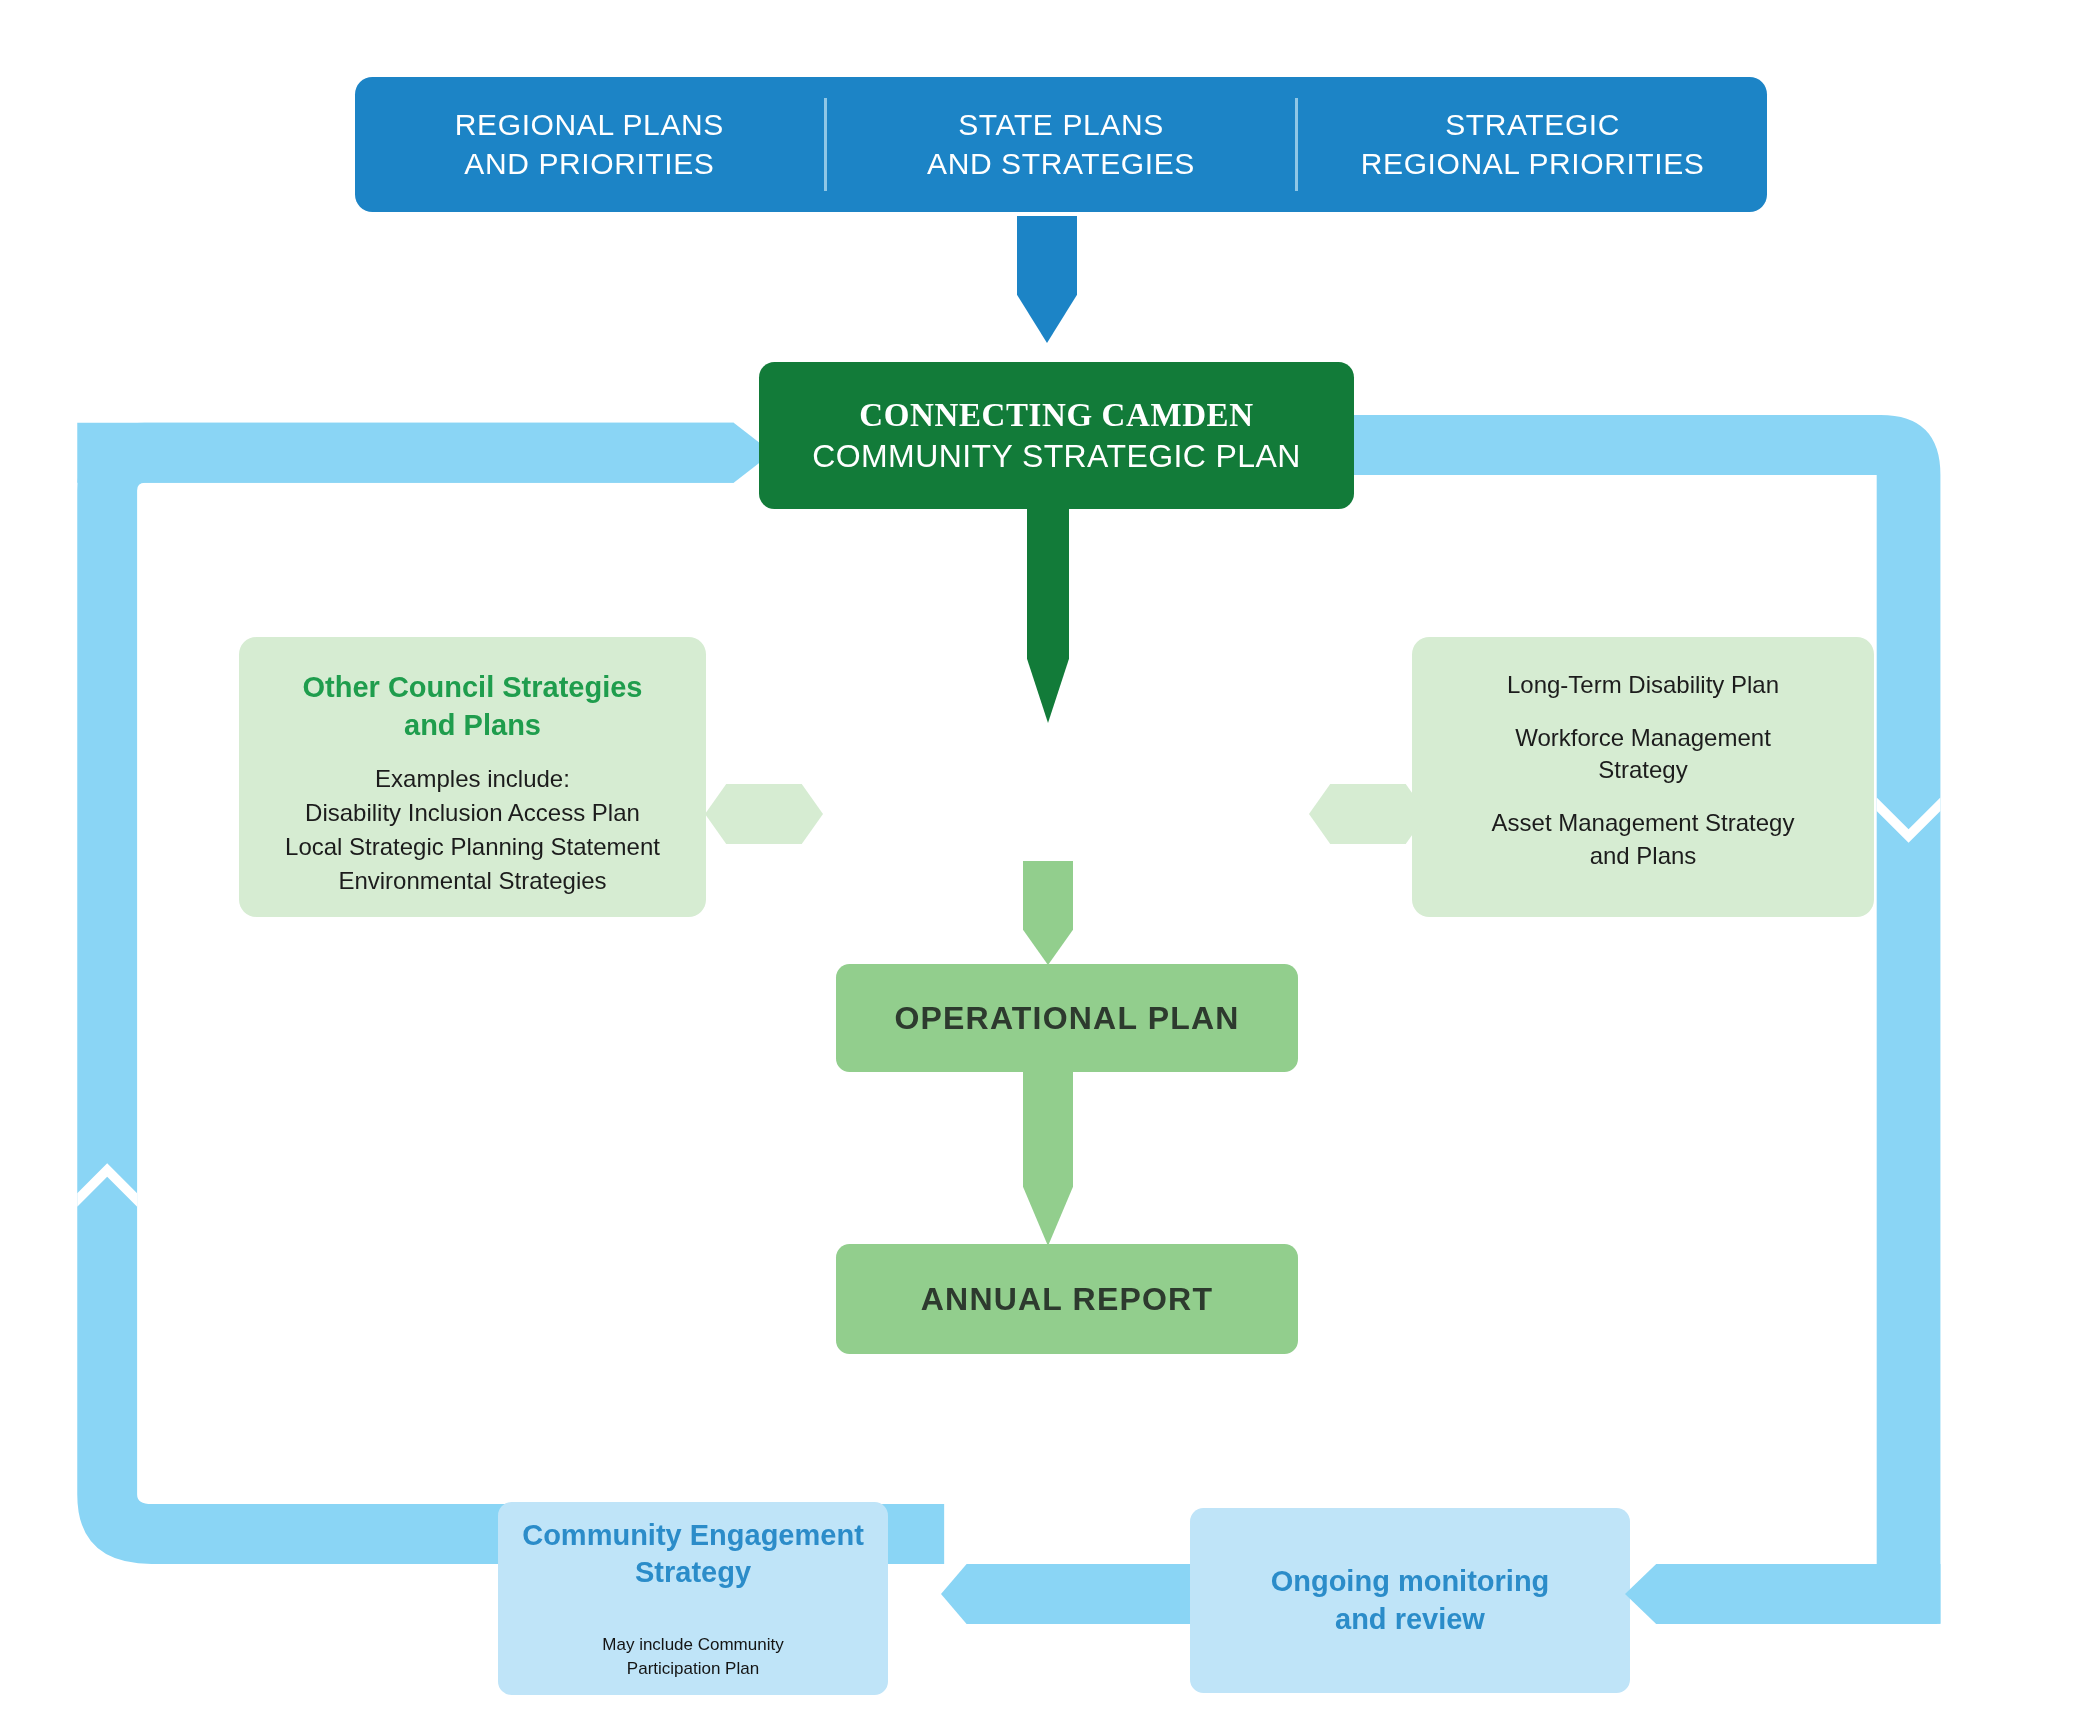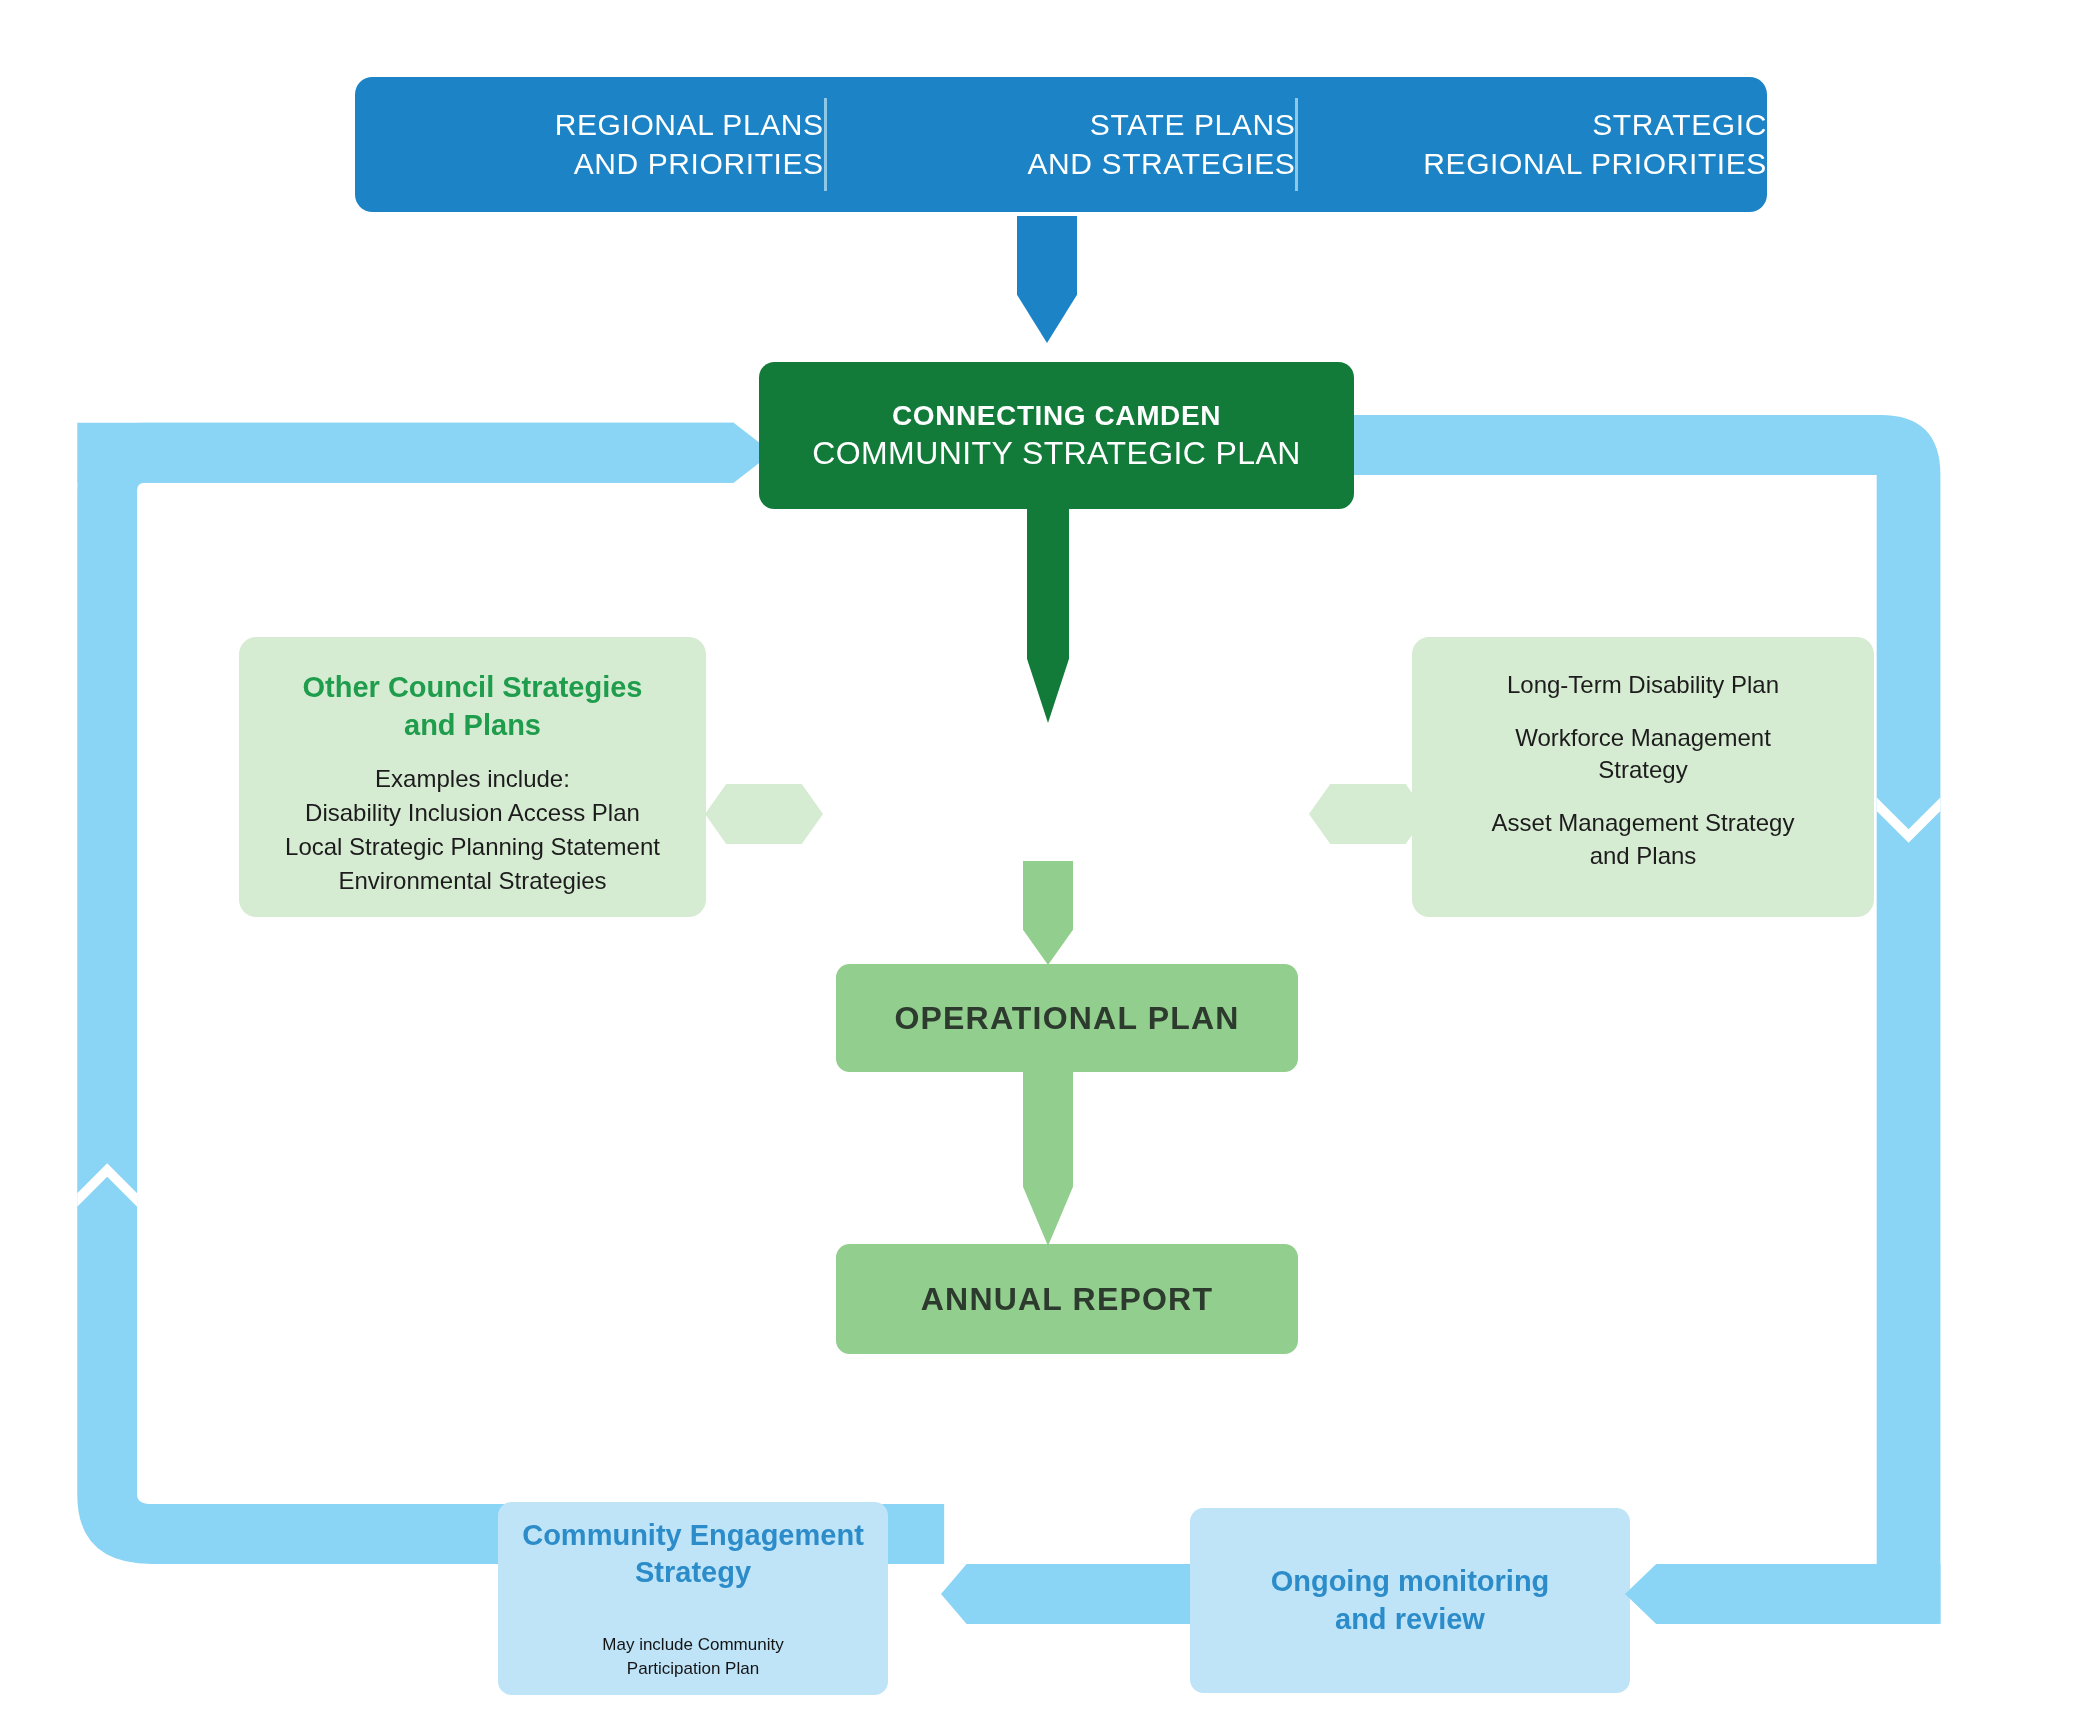--- a/index.html
+++ b/index.html
@@ -26,21 +26,21 @@
     top: 77px;
     width: 1412px;
     height: 135px;
     background: #1c84c6;
     border-radius: 17.4px;
     display: flex;
     align-items: center;
   }
   .banner-cell {
     flex: 1 1 0;
-    text-align: right;
+    text-align: center;
     color: #ffffff;
     font-size: 30px;
     line-height: 1.28;
     letter-spacing: 0.6px;
     white-space: pre-line;
     position: relative;
   }
   .banner-divider {
     width: 2.9px;
     height: 93px;
@@ -67,24 +67,25 @@
     background: #127b39;
     border-radius: 15.4px;
     display: flex;
     flex-direction: column;
     align-items: center;
     justify-content: center;
     color: #ffffff;
     z-index: 5;
   }
   #csp-title {
-    font-size: 28px;
+    font-size: 33px;
     font-weight: bold;
     letter-spacing: 0.6px;
     line-height: 1.25;
+    font-family: Liberation Serif, serif;
   }
   #csp-sub {
     font-size: 32px;
     letter-spacing: 0.4px;
     line-height: 1.25;
   }
 
   
   #green-down-arrow-1 {
     left: 1027px;

